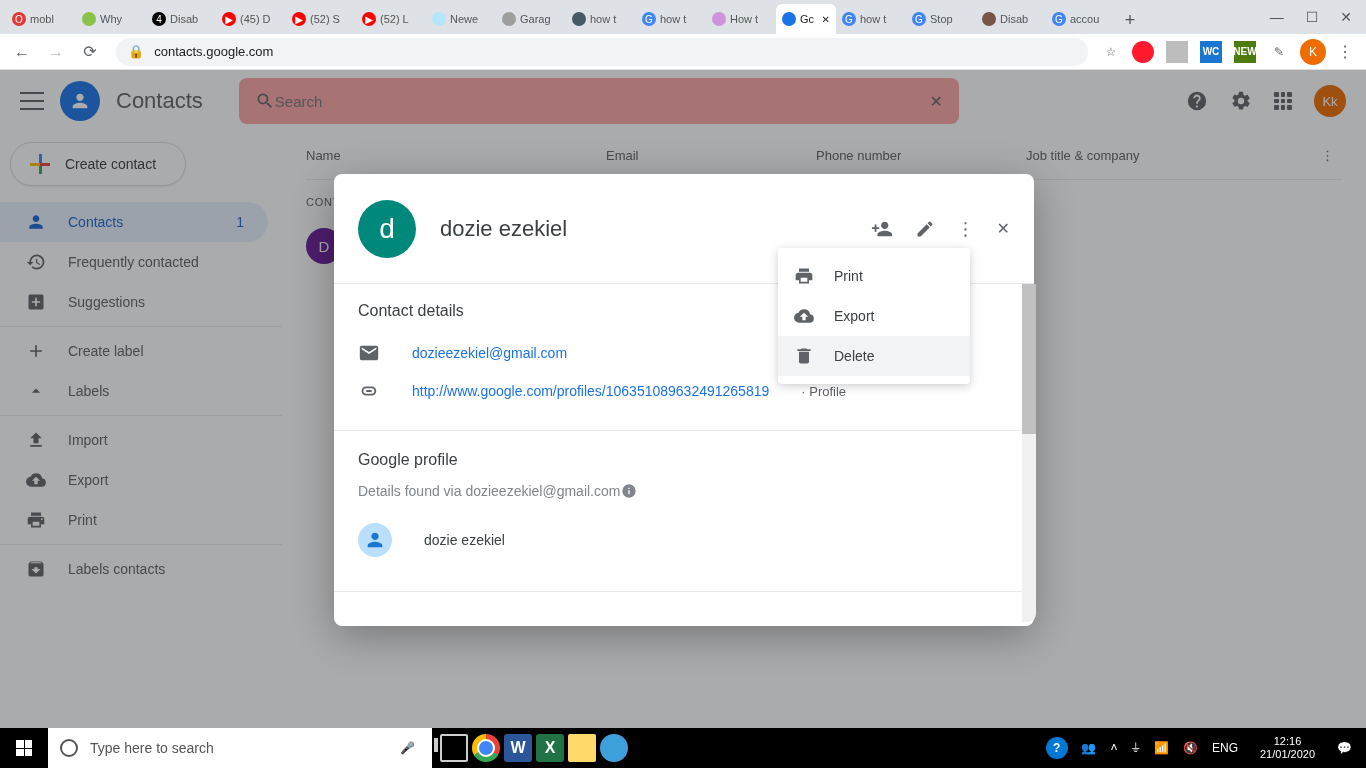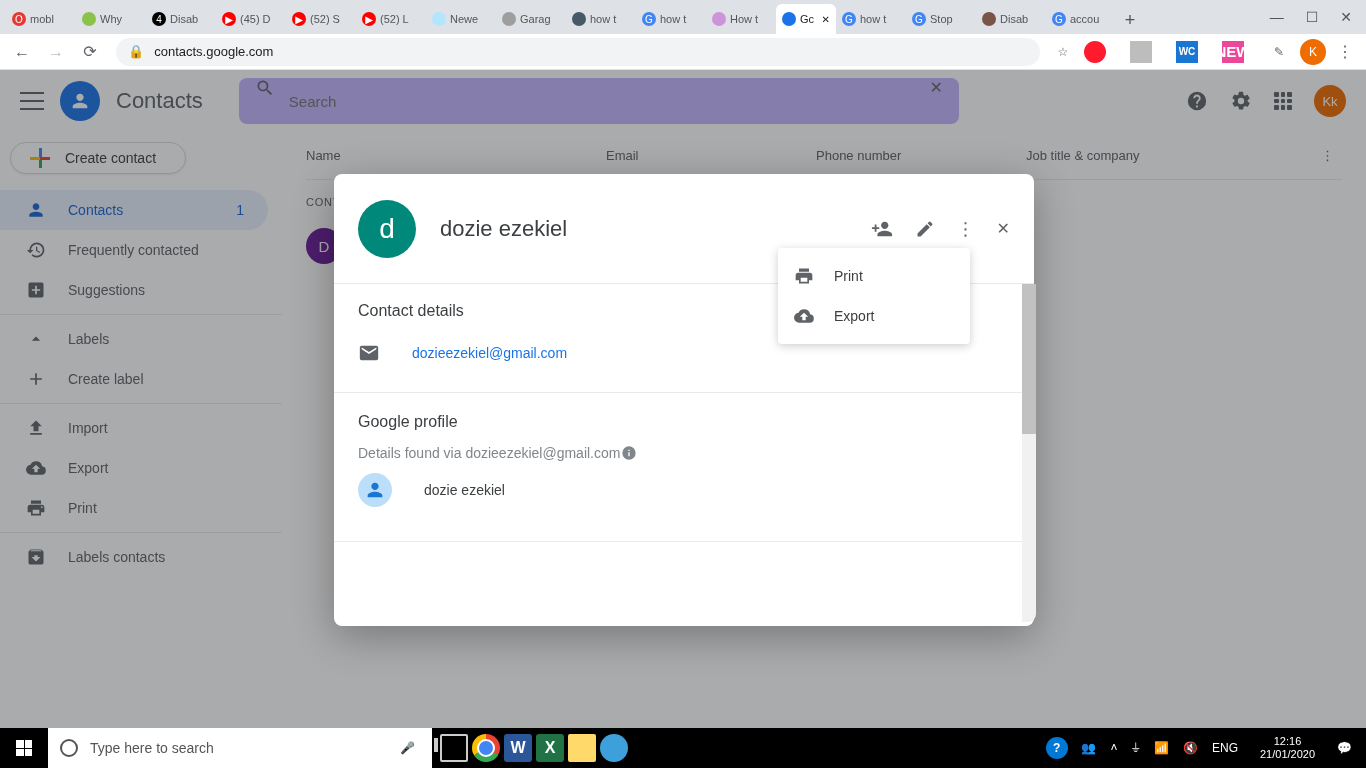--- a/index.html
+++ b/index.html
@@ -33,50 +33,50 @@
 .tab{height:30px;max-width:70px;min-width:50px;flex:1;border-radius:6px 6px 0 0;display:flex;align-items:center;padding:0 6px;font-size:11px;color:#555;gap:4px;overflow:hidden;white-space:nowrap}
 .tab.active{background:#fff;color:#202124}
 .tab .fav{width:14px;height:14px;border-radius:50%;flex:0 0 14px;display:flex;align-items:center;justify-content:center;font-size:10px;color:#fff}
 .wincontrols{position:absolute;right:0;top:0;height:34px;display:flex;align-items:center;gap:22px;padding:0 14px;color:#555;font-size:14px}
 .newtab{width:28px;height:28px;display:flex;align-items:center;justify-content:center;color:#555;font-size:18px}
 
 .toolbar{height:36px;background:#fff;display:flex;align-items:center;padding:0 8px;border-bottom:1px solid #e0e0e0;gap:6px}
 .toolbar .navicon{width:28px;height:28px;display:flex;align-items:center;justify-content:center;color:#5f6368;font-size:16px;border-radius:50%}
 .omnibox{flex:1;height:28px;background:#f1f3f4;border-radius:14px;display:flex;align-items:center;padding:0 12px;font-size:13px;color:#202124;gap:10px;margin:0 6px}
 .omnibox .lock{color:#5f6368}
-.ext-row{display:flex;gap:24px;padding:0 4px}
+.ext-row{display:flex;gap:12px;padding:0 4px}
 .ext{width:22px;height:22px;display:flex;align-items:center;justify-content:center;font-size:12px}
 .ext.opera{border-radius:50%;background:#ff1b2d}
 .ext.wc{background:#1976d2;color:#fff;font-weight:bold;font-size:10px}
-.ext.new{background:#ec4899;color:#fff;font-weight:bold;font-size:15px}
+.ext.new{background:#4d7c0f;color:#fff;font-weight:bold;font-size:10px}
 .ext.pin{color:#5f6368}
 .ext.star{color:#5f6368}
 .ext.gray{background:#bdbdbd}
 .avatar-btn{width:26px;height:26px;border-radius:50%;background:#ef6c00;color:#fff;display:flex;align-items:center;justify-content:center;font-size:12px;font-weight:500}
 .menu-dots{width:26px;color:#5f6368;text-align:center}
 
 
 .contacts-app{flex:1;display:flex;flex-direction:column;background:#fff;position:relative}
 .app-header{height:62px;display:flex;align-items:center;padding:0 20px;gap:16px}
 .hamburger{color:#5f6368;width:24px;height:24px;display:flex;flex-direction:column;justify-content:space-around;cursor:pointer}
 .hamburger span{height:2px;background:#5f6368}
 .app-logo{width:40px;height:40px;border-radius:50%;background:#1a73e8;display:flex;align-items:center;justify-content:center}
 .app-logo svg{fill:#fff}
 .app-title{font-size:22px;color:#5f6368}
-.app-search{flex:1;max-width:720px;height:46px;background:#c4b5fd;border-radius:8px;display:flex;padding:0 16px;gap:14px;margin-left:20px}
+.app-search{flex:1;max-width:720px;height:46px;background:#fca5a5;border-radius:8px;display:flex;align-items:center;padding:0 16px;margin-left:20px}
 .app-search input{border:none;background:none;outline:none;flex:1;font-size:15px;color:#202124}
 .app-search .sx{color:#5f6368}
 .header-icons{margin-left:auto;display:flex;align-items:center;gap:22px;color:#5f6368}
 .apps-grid{width:18px;height:18px;display:grid;grid-template-columns:repeat(3,1fr);grid-template-rows:repeat(3,1fr);gap:2px}
 .apps-grid span{background:#5f6368;border-radius:1px}
 .app-avatar{width:32px;height:32px;border-radius:50%;background:#ef6c00;color:#fff;display:flex;align-items:center;justify-content:center;font-size:13px;font-weight:500}
 
 .app-body{flex:1;display:flex}
 .sidebar{width:282px;padding-top:6px}
-.create-btn{margin:4px 10px 12px;width:176px;height:32px;border:1px solid #dadce0;border-radius:24px;background:#fff;display:flex;align-items:center;padding:0 18px;gap:14px;font-size:14px;color:#3c4043;box-shadow:0 1px 2px rgba(0,0,0,.08)}
+.create-btn{margin:4px 10px 12px;width:176px;height:44px;border:1px solid #dadce0;border-radius:24px;background:#fff;display:flex;align-items:center;padding:0 18px;gap:14px;font-size:14px;color:#3c4043;box-shadow:0 1px 2px rgba(0,0,0,.08)}
 .plus-multi{width:22px;height:22px;position:relative}
 .plus-multi::before,.plus-multi::after{content:"";position:absolute;background:#ea4335}
 .plus-multi::before{left:10px;top:1px;width:3px;height:20px;background:linear-gradient(#4285f4 50%,#34a853 50%)}
 .plus-multi::after{top:10px;left:1px;height:3px;width:20px;background:linear-gradient(90deg,#fbbc05 50%,#ea4335 50%)}
 .side-sec{padding:4px 0;border-bottom:1px solid #e8eaed}
 .side-sec:last-child{border-bottom:none}
 .side-item{height:40px;display:flex;align-items:center;padding:0 24px 0 26px;gap:22px;color:#5f6368;font-size:14px;border-radius:0 20px 20px 0;margin-right:14px;cursor:pointer}
 .side-item.active{background:#e8f0fe;color:#1967d2}
 .side-item .cnt{margin-left:auto;color:#1967d2}
 .side-item svg,.side-item .ico{width:20px;height:20px;flex:0 0 20px}
@@ -101,21 +101,21 @@
 .dlg-avatar{width:58px;height:58px;border-radius:50%;background:#00897b;color:#fff;display:flex;align-items:center;justify-content:center;font-size:28px}
 .dlg-name{font-size:22px;color:#3c4043}
 .dlg-actions{margin-left:auto;display:flex;align-items:center;gap:22px;color:#5f6368}
 .dlg-actions span{cursor:pointer}
 .dlg-body{flex:1;padding:18px 12px 16px 24px;overflow:auto}
 .dlg-section-title{font-size:16px;color:#3c4043;margin-bottom:14px}
 .detail-row{display:flex;align-items:center;gap:32px;padding:8px 0;font-size:14px}
 .detail-row .ico{color:#5f6368;width:22px}
 .detail-row a{color:#1a73e8;text-decoration:none}
 .muted{color:#5f6368;font-size:13px}
-.gp-sub{color:#80868b;font-size:14px;margin-bottom:4px;display:flex;align-items:center;gap:1px}
+.gp-sub{color:#80868b;font-size:14px;margin-bottom:16px;display:flex;align-items:center;gap:1px}
 .gp-avatar{width:34px;height:34px;border-radius:50%;background:#bbdefb;display:flex;align-items:center;justify-content:center}
 .gp-avatar svg{fill:#1976d2}
 .dlg-sep{height:1px;background:#e8eaed;margin:20px -24px 20px -24px}
 
 
 .dropdown{position:absolute;right:64px;top:74px;width:192px;background:#fff;border-radius:4px;box-shadow:0 2px 10px rgba(0,0,0,.2);padding:8px 0;z-index:5}
 .dd-item{height:40px;display:flex;align-items:center;padding:0 16px;gap:20px;color:#3c4043;font-size:14px;cursor:pointer}
 .dd-item .ico{color:#5f6368;width:20px}
 .dd-item.hover{background:#f1f3f4}
 
@@ -302,32 +302,32 @@
                   <path d="M19 3H5a2 2 0 00-2 2v14a2 2 0 002 2h14a2 2 0 002-2V5a2 2 0 00-2-2zm-6 14h-2v-4H7v-2h4V7h2v4h4v2h-4v4z"></path>
                 </svg>
               </span>
            <span>Suggestions</span>
          </div>
        </div>
        <div class="side-sec">
          <div class="side-item">
            <span class="ico">
                 <svg viewBox="0 0 24 24" fill="#5f6368">
+                  <path d="M19 13h-6v6h-2v-6H5v-2h6V5h2v6h6v2z"></path>
+                </svg>
+              </span>
+           <span>Create label</span>
+         </div>
+         <div class="side-item">
+           <span class="ico">
+                <svg viewBox="0 0 24 24" fill="#5f6368">
                   <path d="M7 14l5-5 5 5H7z"></path>
                 </svg>
               </span>
            <span>Labels</span>
-         </div>
-         <div class="side-item">
-           <span class="ico">
-                <svg viewBox="0 0 24 24" fill="#5f6368">
-                  <path d="M19 13h-6v6h-2v-6H5v-2h6V5h2v6h6v2z"></path>
-                </svg>
-              </span>
-           <span>Create label</span>
          </div>
        </div>
        <div class="side-sec">
          <div class="side-item">
            <span class="ico">
                 <svg viewBox="0 0 24 24" fill="#5f6368">
                   <path d="M9 16h6v-6h4l-7-7-7 7h4v6zm-4 2h14v2H5v-2z"></path>
                 </svg>
               </span>
            <span>Import</span>
@@ -400,20 +400,29 @@
      <div class="dlg-body">
        <div class="dlg-section-title">Contact details</div>
        <div class="detail-row">
          <span class="ico">
               <svg width="22" height="22" viewBox="0 0 24 24" fill="#5f6368">
                 <path d="M20 4H4a2 2 0 00-2 2v12a2 2 0 002 2h16a2 2 0 002-2V6a2 2 0 00-2-2zm0 4l-8 5-8-5V6l8 5 8-5v2z"></path>
               </svg>
             </span>
          <a href="#">dozieezekiel@gmail.com</a>
        </div>
+       <div class="detail-row">
+         <span class="ico">
+              <svg width="22" height="22" viewBox="0 0 24 24" fill="#5f6368">
+                <path d="M3.9 12a5 5 0 015-5h3v2h-3a3 3 0 000 6h3v2h-3a5 5 0 01-5-5zm5-1h6v2H9v-2zm6-4h-3v2h3a3 3 0 010 6h-3v2h3a5 5 0 000-10z"></path>
+              </svg>
+            </span>
+         <a href="#">http://www.google.com/profiles/106351089632491265819</a>
+         <span class="muted">· <span>Profile</span></span>
+       </div>
        <div class="dlg-sep"></div>
        <div class="dlg-section-title">Google profile</div>
        <div class="gp-sub">
          <span>Details found via dozieezekiel@gmail.com</span>
          <svg width="16" height="16" viewBox="0 0 24 24" fill="#80868b">
               <path d="M12 2a10 10 0 100 20 10 10 0 000-20zm1 15h-2v-6h2v6zm0-8h-2V7h2v2z"></path>
             </svg>
        </div>
        <div class="detail-row">
          <span class="gp-avatar">
@@ -435,20 +444,28 @@
             </span>
          <span>Print</span>
        </div>
        <div class="dd-item">
          <span class="ico">
               <svg width="20" height="20" viewBox="0 0 24 24" fill="#5f6368">
                 <path d="M19.35 10.04A7.49 7.49 0 0012 4a7.5 7.5 0 00-6.65 4.04A6 6 0 006 20h13a5 5 0 00.35-9.96zM14 13v4h-4v-4H7l5-5 5 5h-3z"></path>
               </svg>
             </span>
          <span>Export</span>
+       </div>
+       <div class="dd-item hover">
+         <span class="ico">
+              <svg width="20" height="20" viewBox="0 0 24 24" fill="#5f6368">
+                <path d="M6 7h12v12a2 2 0 01-2 2H8a2 2 0 01-2-2V7zm3-4h6l1 1h4v2H4V4h4l1-1z"></path>
+              </svg>
+            </span>
+         <span>Delete</span>
        </div>
      </div>
 
      <div class="dlg-scroll">
           <div class="dlg-scroll-thumb"></div>
         </div>
    </div>
 
  </div>
 </div>

